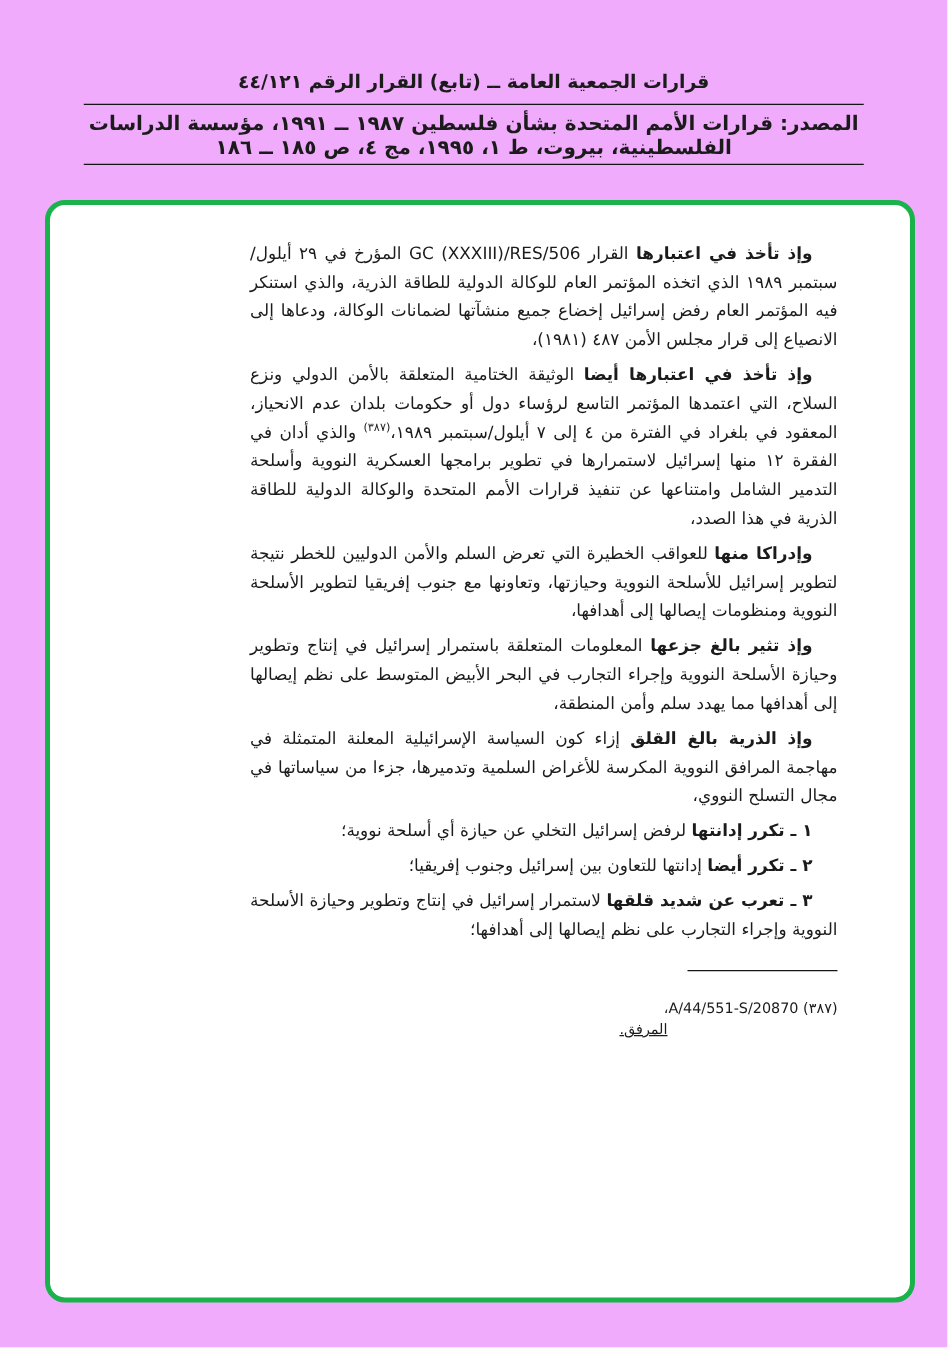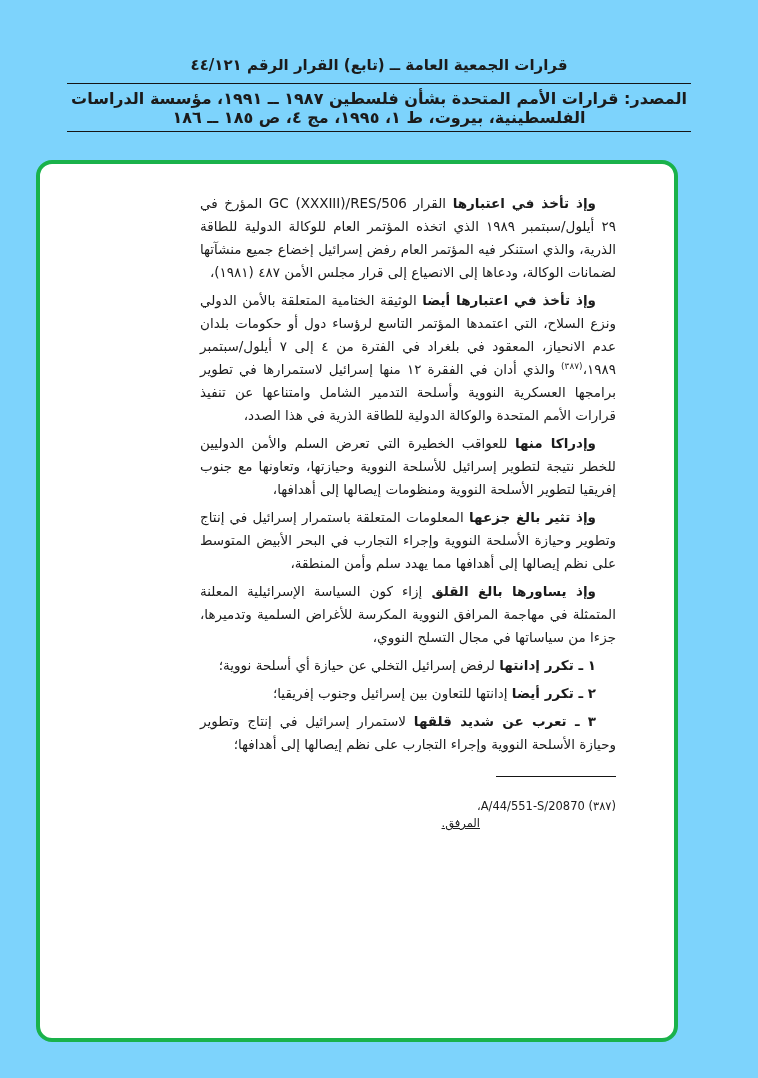--- a/index.html
+++ b/index.html
@@ -3,35 +3,35 @@
 <meta charset="utf-8">
 <style>
   :root{
     --frame-green:#1ab24b;
     --text-color:#1b1b1b;
   }
   html,body{margin:0;padding:0;background:#ffffff;}
   .page{
     position:relative;
     width:758px;height:1078px;
-    background:#7dd3fc;
+    background:#f0abfc;
     font-family:"DejaVu Sans",sans-serif;
     color:var(--text-color);
     overflow:hidden;
   }
   .doc-header{
     width:624px;margin:0 auto;padding-top:56px;
     text-align:center;direction:rtl;
   }
   .doc-title{font-size:15px;font-weight:bold;margin:0 0 9px 0;}
   .rule{border-top:1.6px solid #151515;height:0;}
   .doc-source{font-size:16px;font-weight:bold;padding:5px 2px 4px 2px;}
   .frame{
     box-sizing:border-box;
-    width:642px;height:882px;
+    width:696px;height:882px;
     margin:28px 36px 0 36px;
     border:4.5px solid var(--frame-green);
     border-radius:16px;
     background:#ffffff;
   }
   .text-col{
     direction:rtl;
     text-align:justify;
     padding:28px 58px 0 160px;
     font-size:13.5px;
@@ -60,21 +60,21 @@
     <div class="text-col">
 
       <p class="para"><b>وإذ تأخذ في اعتبارها</b><span> القرار GC (XXXIII)/RES/506 المؤرخ في ٢٩ أيلول/سبتمبر ١٩٨٩ الذي اتخذه المؤتمر العام للوكالة الدولية للطاقة الذرية، والذي استنكر فيه المؤتمر العام رفض إسرائيل إخضاع جميع منشآتها لضمانات الوكالة، ودعاها إلى الانصياع إلى قرار مجلس الأمن ٤٨٧ (١٩٨١)،</span></p>
 
       <p class="para"><b>وإذ تأخذ في اعتبارها أيضا</b><span> الوثيقة الختامية المتعلقة بالأمن الدولي ونزع السلاح، التي اعتمدها المؤتمر التاسع لرؤساء دول أو حكومات بلدان عدم الانحياز، المعقود في بلغراد في الفترة من ٤ إلى ٧ أيلول/سبتمبر ١٩٨٩،</span><sup class="fn-ref">(٣٨٧)</sup><span> والذي أدان في الفقرة ١٢ منها إسرائيل لاستمرارها في تطوير برامجها العسكرية النووية وأسلحة التدمير الشامل وامتناعها عن تنفيذ قرارات الأمم المتحدة والوكالة الدولية للطاقة الذرية في هذا الصدد،</span></p>
 
       <p class="para"><b>وإدراكا منها</b><span> للعواقب الخطيرة التي تعرض السلم والأمن الدوليين للخطر نتيجة لتطوير إسرائيل للأسلحة النووية وحيازتها، وتعاونها مع جنوب إفريقيا لتطوير الأسلحة النووية ومنظومات إيصالها إلى أهدافها،</span></p>
 
       <p class="para"><b>وإذ تثير بالغ جزعها</b><span> المعلومات المتعلقة باستمرار إسرائيل في إنتاج وتطوير وحيازة الأسلحة النووية وإجراء التجارب في البحر الأبيض المتوسط على نظم إيصالها إلى أهدافها مما يهدد سلم وأمن المنطقة،</span></p>
 
-      <p class="para"><b>وإذ يساورها بالغ القلق</b><span> إزاء كون السياسة الإسرائيلية المعلنة المتمثلة في مهاجمة المرافق النووية المكرسة للأغراض السلمية وتدميرها، جزءا من سياساتها في مجال التسلح النووي،</span></p>
+      <p class="para"><b>وإذ الذرية بالغ القلق</b><span> إزاء كون السياسة الإسرائيلية المعلنة المتمثلة في مهاجمة المرافق النووية المكرسة للأغراض السلمية وتدميرها، جزءا من سياساتها في مجال التسلح النووي،</span></p>
 
       <p class="para"><b>١ ـ</b><b> تكرر إدانتها</b><span> لرفض إسرائيل التخلي عن حيازة أي أسلحة نووية؛</span></p>
 
       <p class="para"><b>٢ ـ</b><b> تكرر أيضا</b><span> إدانتها للتعاون بين إسرائيل وجنوب إفريقيا؛</span></p>
 
       <p class="para"><b>٣ ـ</b><b> تعرب عن شديد قلقها</b><span> لاستمرار إسرائيل في إنتاج وتطوير وحيازة الأسلحة النووية وإجراء التجارب على نظم إيصالها إلى أهدافها؛</span></p>
 
       <div class="footnote-rule"></div>
 
       <div class="footnote">

